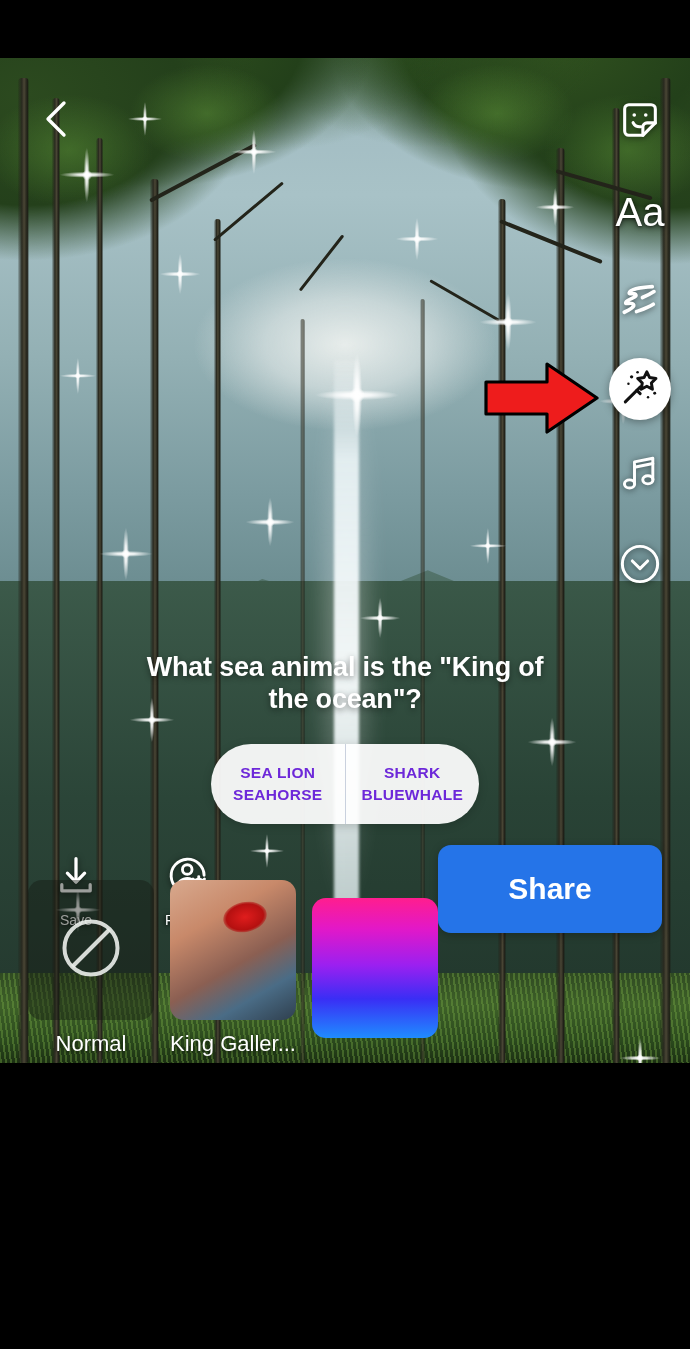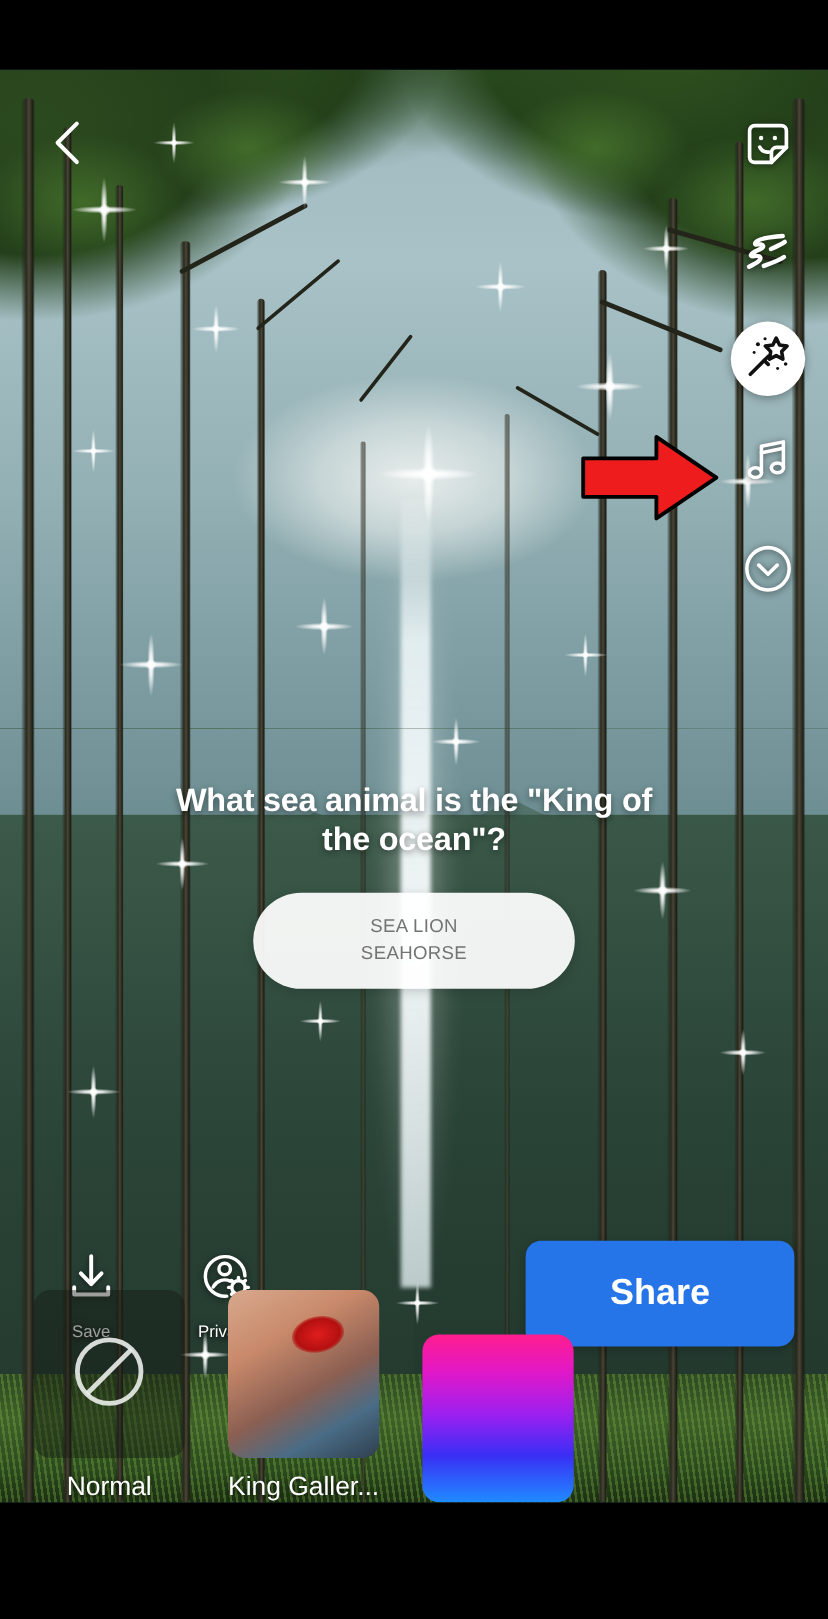--- a/index.html
+++ b/index.html
@@ -13,21 +13,21 @@
     position:relative;
     width:690px; height:1349px;
     background:#000;
     overflow:hidden;
   }
 
   
   #canvas {
     position:absolute;
     left:0; top:58px;
-    width:690px; height:1194px;
+    width:690px; height:1005px;
     overflow:hidden;
     background:#16303a;
   }
 
   
   .scene { position:absolute; inset:0; }
 
   .sky {
     position:absolute; left:0; top:0; width:100%; height:62%;
     background:
@@ -183,23 +183,23 @@
   }
   .answer-col {
     flex:1;
     display:flex; flex-direction:column;
     align-items:center; justify-content:center;
     gap:2px;
     cursor:pointer;
   }
   .answer-col + .answer-col { border-left:1.5px solid rgba(140,155,185,.45); }
   .answer-line {
-    color:#737373;
+    color:#6d28d9;
     font-size:15.5px;
-    font-weight:normal;
+    font-weight:bold;
     letter-spacing:.3px;
     line-height:1.25;
     font-stretch:condensed;
   }
 
   
   #action-bar {
     position:absolute; left:0; bottom:118px;
     width:690px; height:110px;
     z-index:38;
@@ -230,23 +230,23 @@
     cursor:pointer;
     display:flex; align-items:center; justify-content:center;
     box-shadow:0 2px 8px rgba(0,0,0,.25);
   }
 
   
   #filter-carousel {
     position:absolute; left:0; bottom:0;
     width:690px; height:190px;
     z-index:38;
-    display:flex; align-items:flex-end;
+    display:flex; align-items:center;
     padding-left:22px;
-    gap:24px;
+    gap:4px;
     overflow:hidden;
   }
   .filter-item {
     width:138px;
     display:flex; flex-direction:column; align-items:center;
     flex:0 0 auto;
     cursor:pointer;
   }
   .filter-thumb {
     width:126px; height:140px;
@@ -407,20 +407,24 @@
       </div>
     </div>
 
     <div id="quiz-sticker">
       <div id="quiz-question">What sea animal is the "King of the ocean"?</div>
       <div id="quiz-answers">
         <div class="answer-col">
           <span class="answer-line">SEA LION</span>
           <span class="answer-line">SEAHORSE</span>
         </div>
+        <div class="answer-col">
+          <span class="answer-line">SHARK</span>
+          <span class="answer-line">BLUEWHALE</span>
+        </div>
       </div>
     </div>
 
     <div id="action-bar">
       <div class="action-item" id="save-item">
         <span>
           <svg width="46" height="46" viewBox="0 0 24 24" fill="none" stroke="#fff" stroke-width="1.7" stroke-linecap="round" stroke-linejoin="round">
             <path d="M12 3v12"></path>
               <path d="M7.5 10.5 12 15.2l4.5-4.7"></path>
             <path d="M4.6 16.5v3.2h14.8v-3.2"></path>
@@ -490,20 +494,23 @@
         <svg width="46" height="46" viewBox="0 0 24 24" fill="none" stroke="#fff" stroke-width="1.6" stroke-linecap="round" stroke-linejoin="round">
           <path d="M4 6.2A2.2 2.2 0 0 1 6.2 4h11.6A2.2 2.2 0 0 1 20 6.2v7.3L13.5 20H6.2A2.2 2.2 0 0 1 4 17.8z"></path>
           <path d="M20 13.5h-4.3a2.2 2.2 0 0 0-2.2 2.2V20"></path>
           <circle cx="9" cy="9.4" r=".95" fill="#fff" stroke="none"></circle>
           <circle cx="15" cy="9.4" r=".95" fill="#fff" stroke="none"></circle>
           <path d="M8.4 13.4a4 4 0 0 0 4 2.1"></path>
         </svg>
       </span>
     </div>
 
+    <div class="tool">
+      <span style="color:#fff;font-size:40px;line-height:1;font-family:'Liberation Sans',sans-serif;text-shadow:0 1px 3px rgba(0,0,0,.5);">Aa</span>
+    </div>
 
     <div class="tool">
       <span>
         <svg width="46" height="42" viewBox="0 0 26 24" fill="none" stroke="#fff" stroke-width="2.1" stroke-linecap="round" stroke-linejoin="round">
           <path d="M4 19c3.3-1.6 6.2-3.2 5.2-4.6-1-1.4-5.2.6-4.2-1.2 1-1.8 6.4-2.6 5.6-4.2-.8-1.6-4.6.4-3.6-1.4C8 5.8 14 4.8 20 4.4"></path>
           <path d="M11 18.6c3.4-1.2 7-2.4 9.6-4.2"></path>
           <path d="M14.4 10.6c2.4-1 4.6-2 6.6-3.4"></path>
         </svg>
       </span>
     </div>

